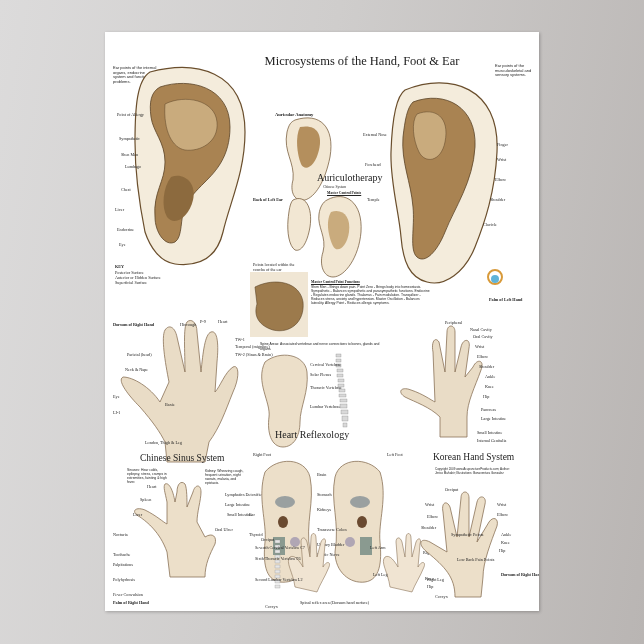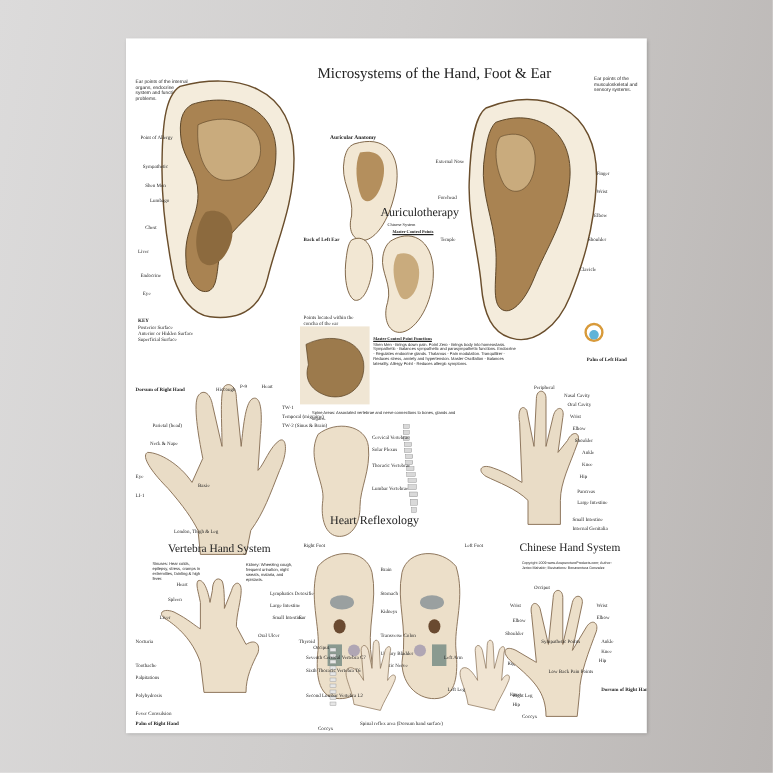--- a/index.html
+++ b/index.html
@@ -92,21 +92,21 @@
   <div class="lbl" style="left:130px;top:305px">TW-1</div>
   <div class="lbl" style="left:130px;top:312px">Temporal (migraine)</div>
   <div class="lbl" style="left:130px;top:320px">TW-2 (Sinus &amp; Brain)</div>
   <div class="lbl" style="left:22px;top:320px">Parietal (head)</div>
   <div class="lbl" style="left:20px;top:335px">Neck &amp; Nape</div>
   <div class="lbl" style="left:8px;top:362px">Eye</div>
   <div class="lbl" style="left:8px;top:378px">LI-1</div>
   <div class="lbl" style="left:60px;top:370px">Baxie</div>
   <div class="lbl" style="left:40px;top:408px">London, Thigh &amp; Leg</div>
 
-  <div class="abs sect" style="left:35px;top:421px">Vertebra Hand System</div>
+  <div class="abs sect" style="left:35px;top:421px">Chinese Sinus System</div>
   <div class="abs note" style="left:22px;top:436px;width:45px;font-size:3.4px;line-height:4px">Sinuses: Hear colds, epilepsy, stress, cramps in extremities, fainting &amp; high fever.</div>
   <div class="abs note" style="left:100px;top:437px;width:45px;font-size:3.4px;line-height:4px">Kidney: Wheezing cough, frequent urination, night sweats, malaria, and epistaxis.</div>
   <svg style="left:0;top:0" width="434" height="579">
     <path d="M65,545 L62,520 C55,500 42,490 35,485 C25,480 30,474 40,478 C52,484 58,490 62,492 L62,470 C60,460 58,455 60,452 C64,450 68,458 70,470 L72,460 C72,452 76,448 80,452 C82,456 82,468 82,475 L88,460 C90,452 96,452 96,460 C96,468 92,480 92,490 L100,505 C108,500 112,505 110,512 C105,522 100,532 100,545 Z" fill="#ecdfc9" stroke="#8a7258" stroke-width=".8"></path>
   </svg>
   <div class="lbl" style="left:42px;top:452px">Heart</div>
   <div class="lbl" style="left:35px;top:465px">Spleen</div>
   <div class="lbl" style="left:28px;top:480px">Liver</div>
   <div class="lbl" style="left:120px;top:460px">Lymphatics Detoxifies</div>
   <div class="lbl" style="left:120px;top:470px">Large Intestine</div>
@@ -204,21 +204,21 @@
   <div class="lbl" style="left:372px;top:322px">Elbow</div>
   <div class="lbl" style="left:374px;top:332px">Shoulder</div>
   <div class="lbl" style="left:380px;top:342px">Ankle</div>
   <div class="lbl" style="left:380px;top:352px">Knee</div>
   <div class="lbl" style="left:378px;top:362px">Hip</div>
   <div class="lbl" style="left:376px;top:375px">Pancreas</div>
   <div class="lbl" style="left:376px;top:384px">Large Intestine</div>
   <div class="lbl" style="left:372px;top:398px">Small Intestine</div>
   <div class="lbl" style="left:372px;top:406px">Internal Genitalia</div>
 
-  <div class="abs sect" style="left:328px;top:420px">Chinese Hand System</div>
+  <div class="abs sect" style="left:328px;top:420px">Korean Hand System</div>
   <div class="abs note" style="left:330px;top:436px;width:80px;font-size:3px;line-height:3.6px">Copyright 2009 www.AcupunctureProducts.com; Author: Jerico Mahabir; Illustrations: Bonaventura Gonzalez</div>
   <svg style="left:0;top:0" width="434" height="579">
     <path d="M350,565 C350,545 340,535 322,520 C312,512 315,505 325,510 L342,520 L338,480 C336,470 342,468 345,475 L352,505 L356,466 C356,458 364,458 364,466 L364,505 L372,470 C374,462 382,464 380,472 L372,510 L384,490 C388,484 394,486 392,494 C386,510 378,530 378,545 L376,565 Z" fill="#ecdfc9" stroke="#8a7258" stroke-width=".8"></path>
   </svg>
   <div class="lbl" style="left:340px;top:455px">Occiput</div>
   <div class="lbl" style="left:320px;top:470px">Wrist</div>
   <div class="lbl" style="left:322px;top:482px">Elbow</div>
   <div class="lbl" style="left:316px;top:493px">Shoulder</div>
   <div class="lbl" style="left:392px;top:470px">Wrist</div>
   <div class="lbl" style="left:392px;top:480px">Elbow</div>

